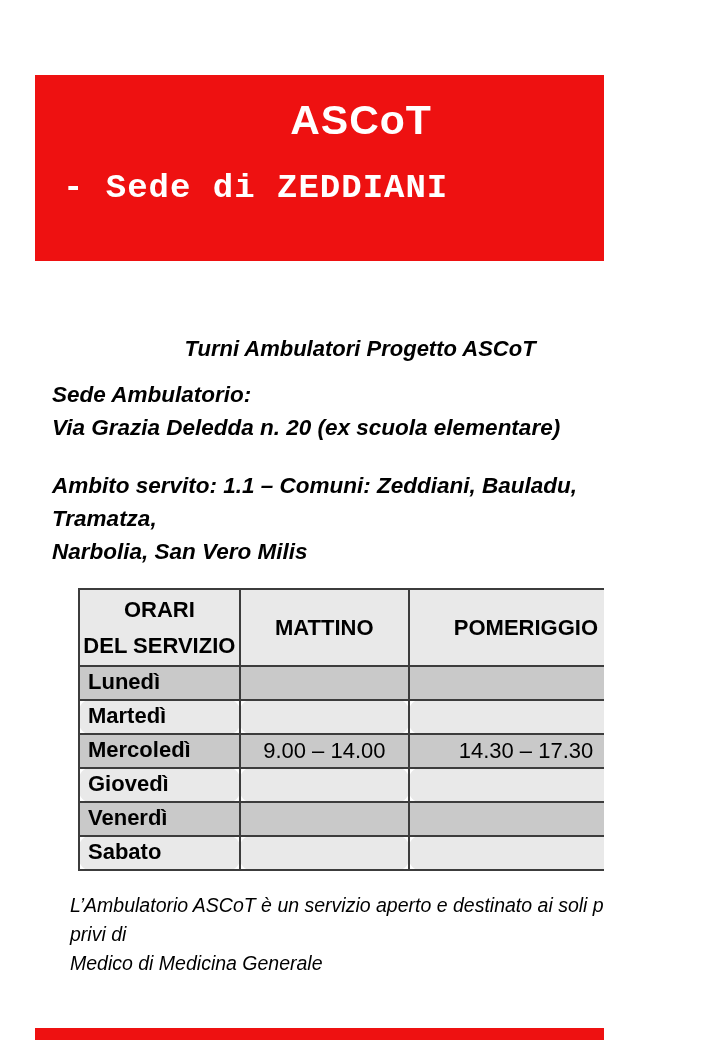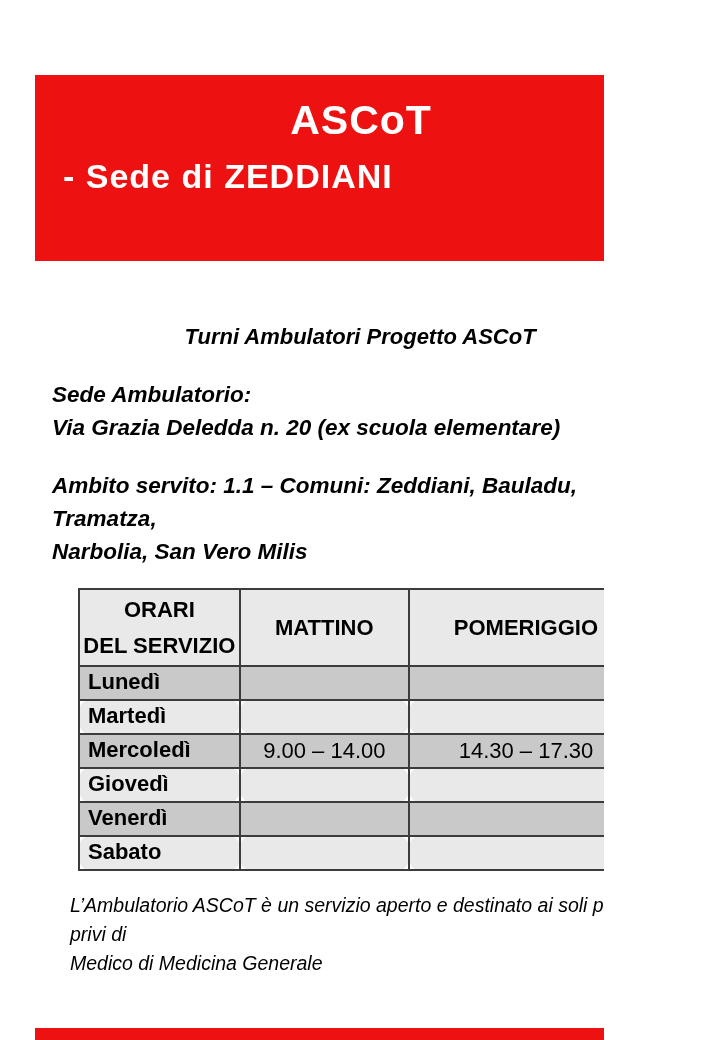--- a/index.html
+++ b/index.html
@@ -36,30 +36,31 @@
   }
   .banner-subtitle {
     text-align: center;
     font-weight: bold;
     font-size: 23px;
     line-height: 28px;
     margin-top: 4px;
     letter-spacing: 0.5px;
   }
   .banner-location {
-    margin-top: 16px;
+    margin-top: 28px;
     margin-left: 28px;
     font-weight: bold;
     font-size: 34px;
     letter-spacing: 1px;
+    font-family: Liberation Mono, monospace;
   }
   
   .center-title {
     position: absolute;
-    top: 324px;
+    top: 336px;
     left: 0;
     width: 720px;
     text-align: center;
     font-style: italic;
     font-weight: bold;
     font-size: 22px;
   }
   .info {
     position: absolute;
     left: 52px;

